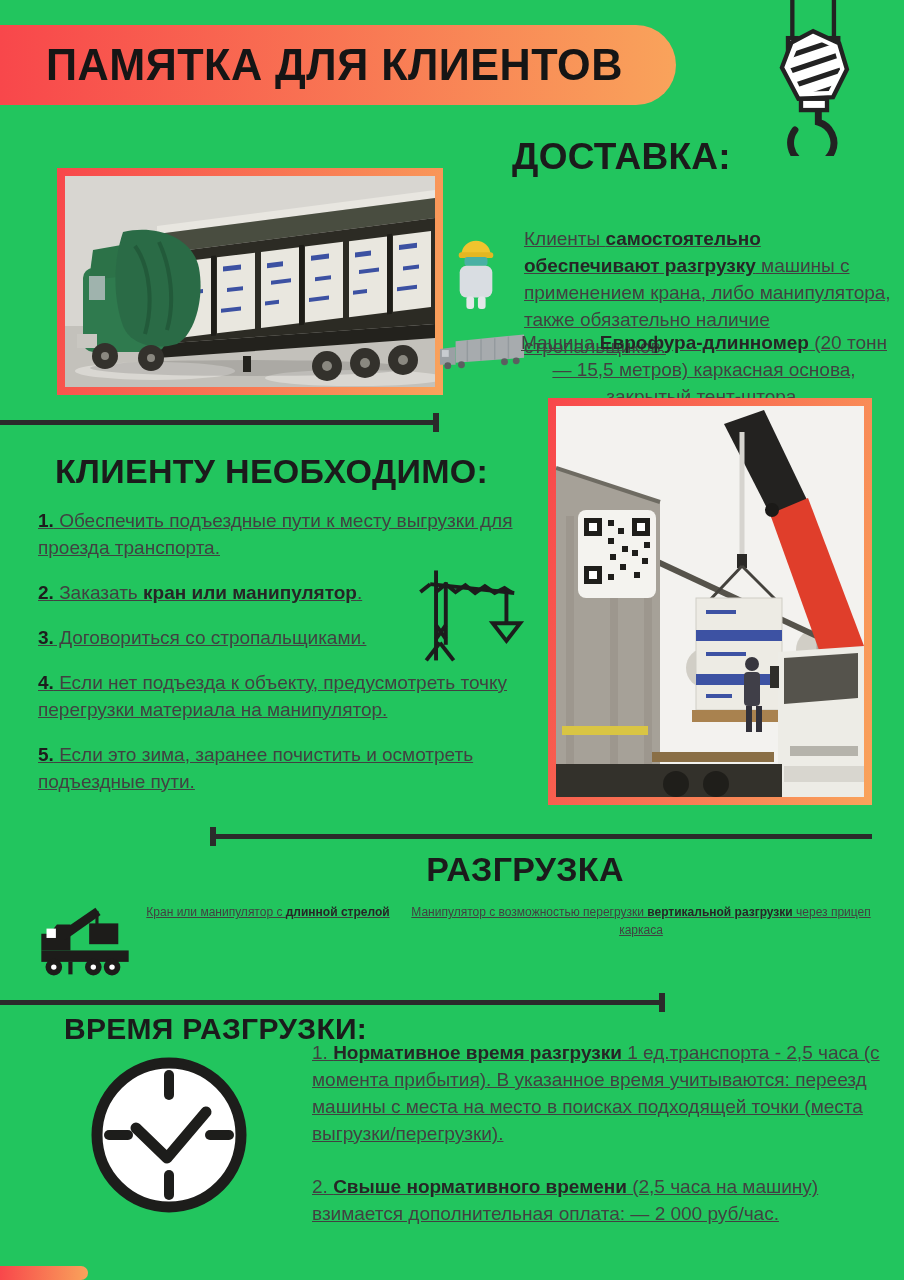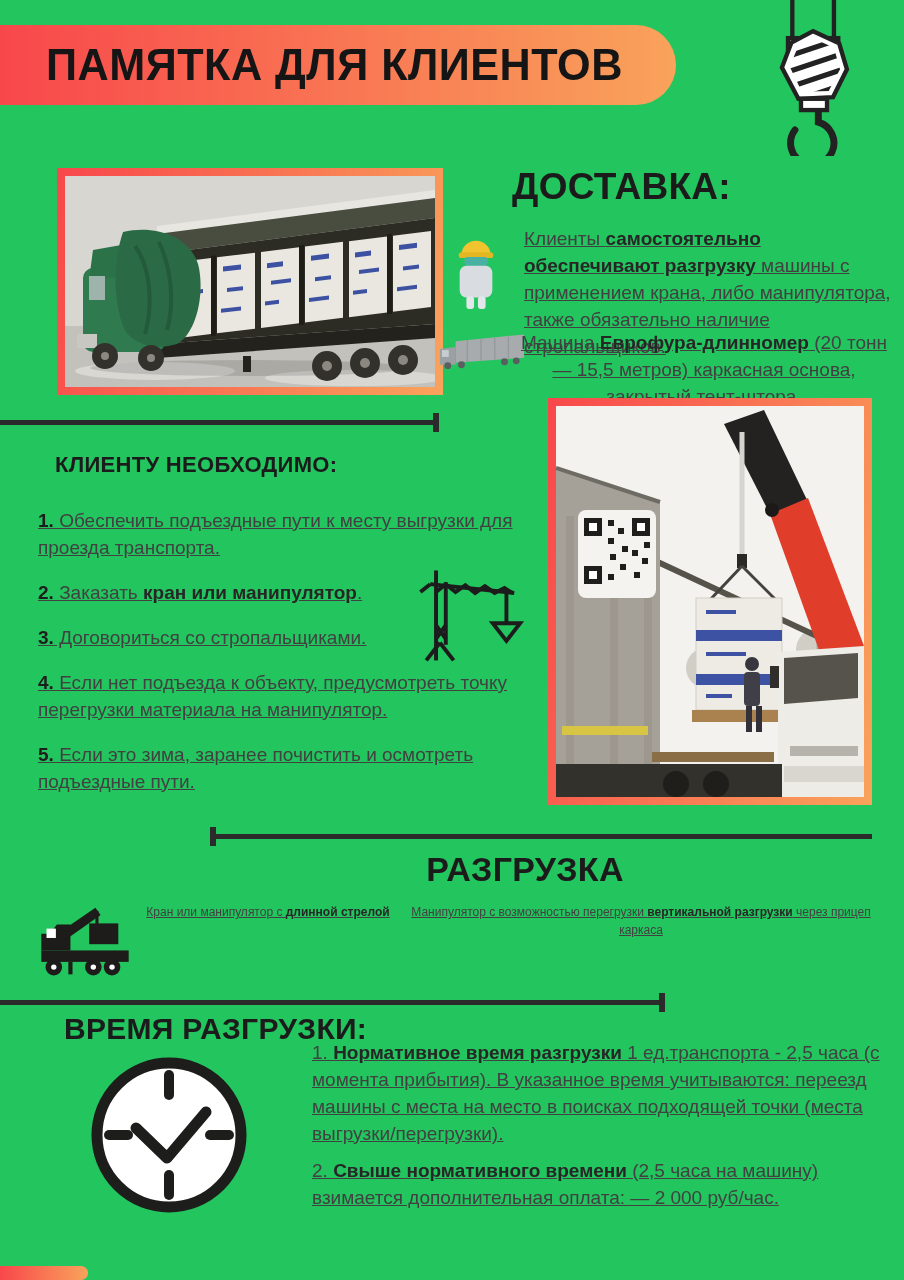--- a/index.html
+++ b/index.html
@@ -7,22 +7,22 @@
         font-family:"Liberation Sans",sans-serif;color:#3f3f3f;}
   .abs{position:absolute;}
   
   .banner{left:0;top:25px;width:676px;height:80px;border-radius:0 42px 42px 0;
           background:linear-gradient(90deg,#f8474b 0%,#f9a35b 100%);
           display:flex;align-items:center;padding-left:46px;box-sizing:border-box;}
   .banner .t{font-size:45px;font-weight:800;color:#151515;letter-spacing:.5px;white-space:nowrap;
              transform:scaleX(.96);transform-origin:left center;}
   
   .h2{font-weight:800;color:#1b1b1b;letter-spacing:.3px;white-space:nowrap;}
-  .h-delivery{left:512px;top:136px;font-size:37px;margin-top:30px;}
-  .h-needs{left:55px;top:452px;font-size:22px;}
+  .h-delivery{left:512px;top:136px;font-size:37px;}
+  .h-needs{left:55px;top:452px;font-size:34px;}
   .h-unload{left:330px;top:850px;width:390px;text-align:center;font-size:34px;}
   .h-time{left:64px;top:1012px;font-size:30px;}
   
   .body{font-size:19px;line-height:1.42;color:#414141;text-decoration:underline;}
   .body b{color:#262626;font-weight:800;}
   .num{color:#1d1d1d;font-weight:800;}
   
   .photo{background:linear-gradient(105deg,#f8474b 0%,#f9a35b 100%);padding:8px;box-sizing:border-box;}
   .photo svg{display:block;background:#d8d6d1;}
   
@@ -330,20 +330,20 @@
       <line x1="85" y1="125" x2="85" y2="145" stroke-width="10"></line>
       <line x1="25" y1="85" x2="44" y2="85" stroke-width="10"></line>
       <path d="M52,78 L83,108 L122,62" stroke-width="11" stroke-linejoin="round"></path>
     </svg>
   </div>
 
   <div class="abs body" style="left:312px;top:1040px;width:582px;">
     <div>
       <span>1. </span><b>Нормативное время разгрузки</b><span> 1 ед.транспорта - 2,5 часа (с момента прибытия). В указанное время учитываются: переезд машины с места на место в поисках подходящей точки (места выгрузки/перегрузки).</span>
     </div>
-    <div style="margin-top:10px;">
+    <div style="margin-top:26px;">
       <span>2. </span><b>Свыше нормативного времени</b><span> (2,5 часа на машину) взимается дополнительная оплата: — 2 000 руб/час.</span>
     </div>
   </div>
 
   <div class="abs bottom-bar"></div>
 
 </div>
 
 </body></html>

